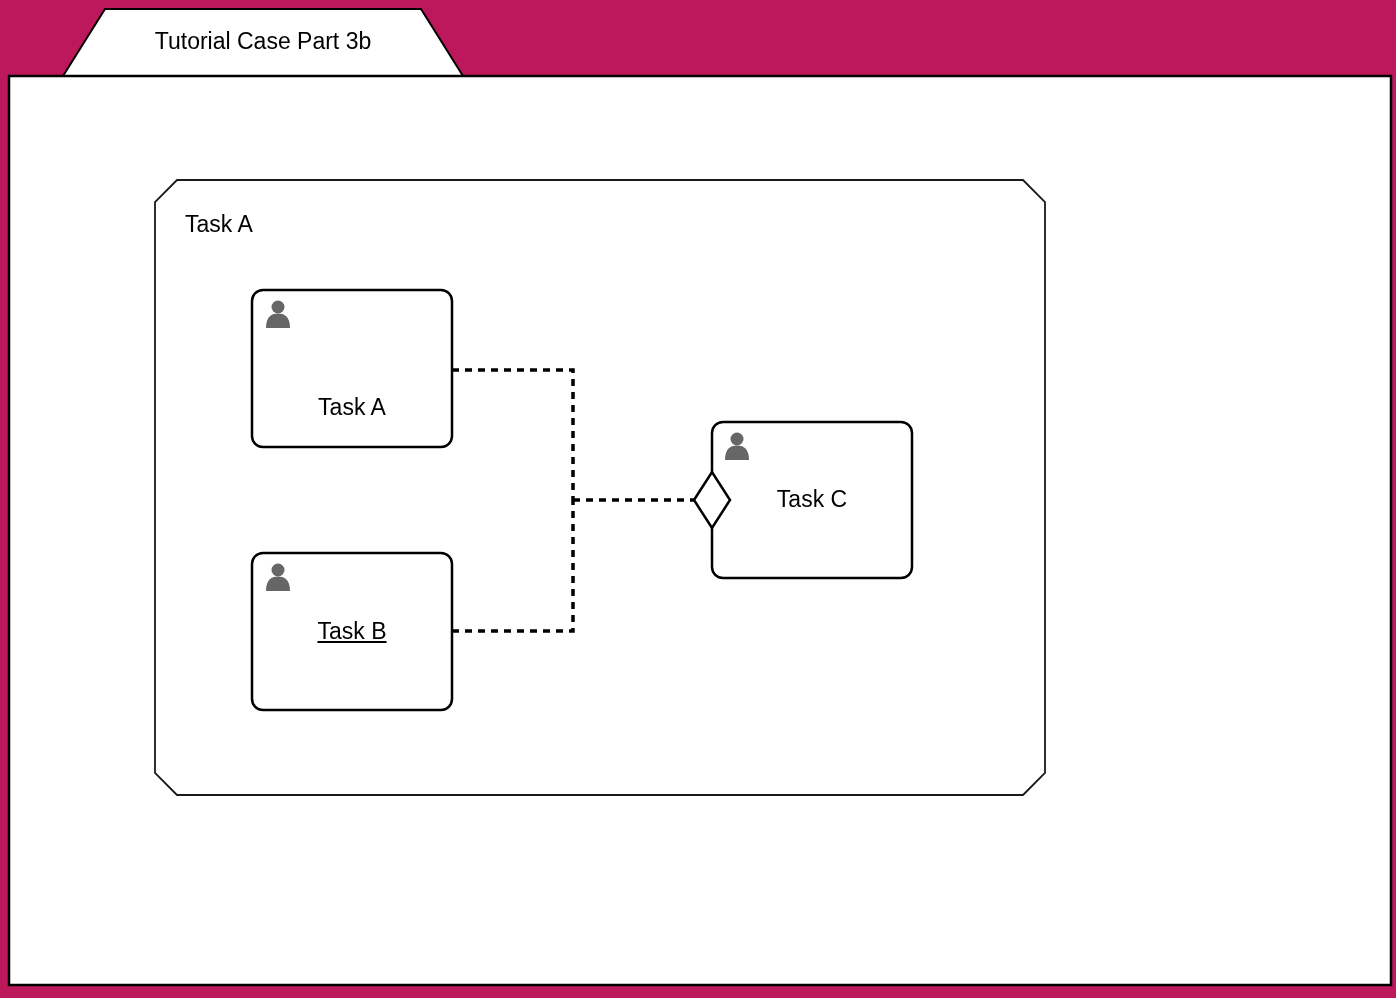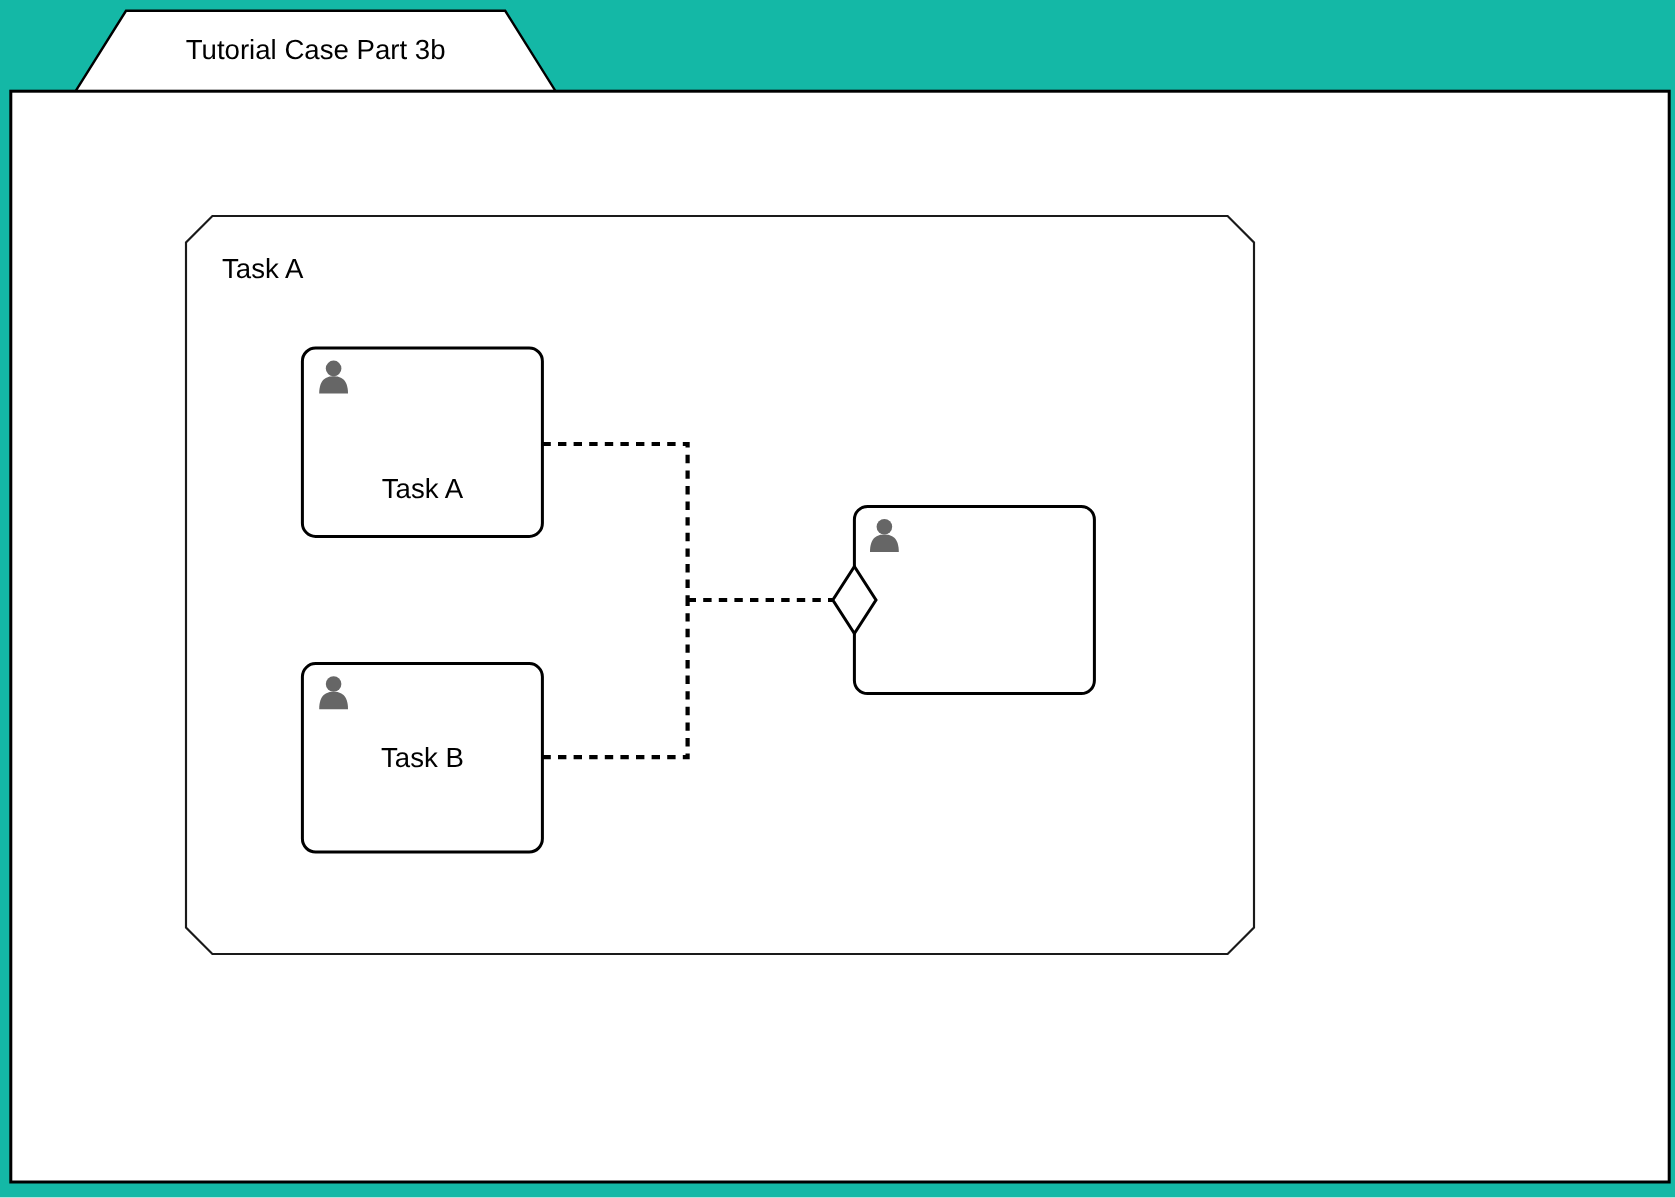--- a/index.html
+++ b/index.html
@@ -6,21 +6,21 @@
     margin: 0;
     padding: 0;
     background: #f4f4f4;
     font-family: "Liberation Sans", "DejaVu Sans", sans-serif;
     color: #000000;
   }
   #canvas {
     position: relative;
     width: 1396px;
     height: 998px;
-    background: #14b8a6;
+    background: #be185d;
     overflow: hidden;
   }
   #shapes {
     position: absolute;
     left: 0;
     top: 0;
   }
   .label {
     position: absolute;
     pointer-events: none;
@@ -70,16 +70,17 @@
     <use href="#person-glyph" transform="translate(278,578)" fill="#666666"></use>
     <use href="#person-glyph" transform="translate(737,447)" fill="#666666"></use>
   </svg>
 
   <div class="label centered" style="left:63px; top:10px; width:400px; height:64px;">Tutorial Case Part 3b</div>
 
   <div class="label" style="left:185px; top:211px;">Task A</div>
 
   <div class="label centered" style="left:252px; top:290px; width:200px; height:157px;margin-top:39px;">Task A</div>
 
-  <div class="label centered" style="left:252px; top:553px; width:200px; height:157px;">Task B</div>
+  <div class="label centered" style="left:252px; top:553px; width:200px; height:157px;text-decoration:underline;">Task B</div>
 
+  <div class="label centered" style="left:712px; top:422px; width:200px; height:156px;">Task C</div>
 
 </div>
 
 </body></html>

